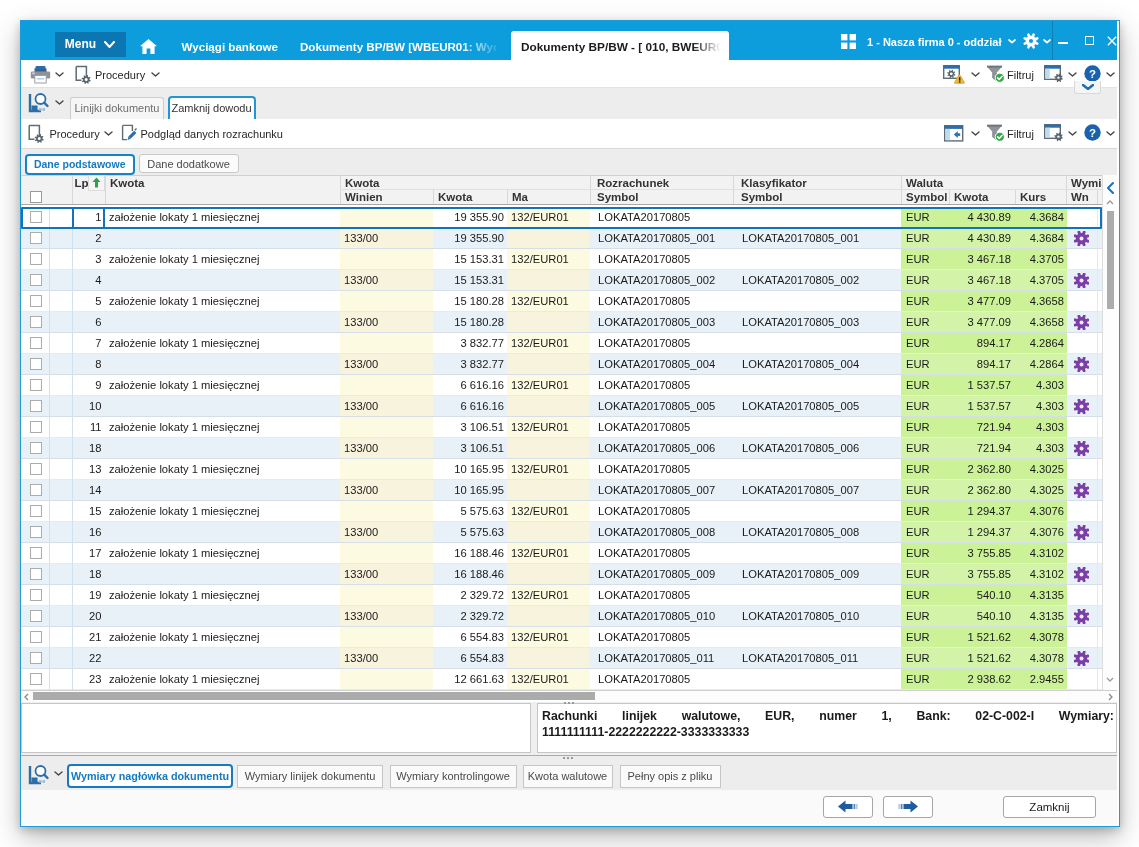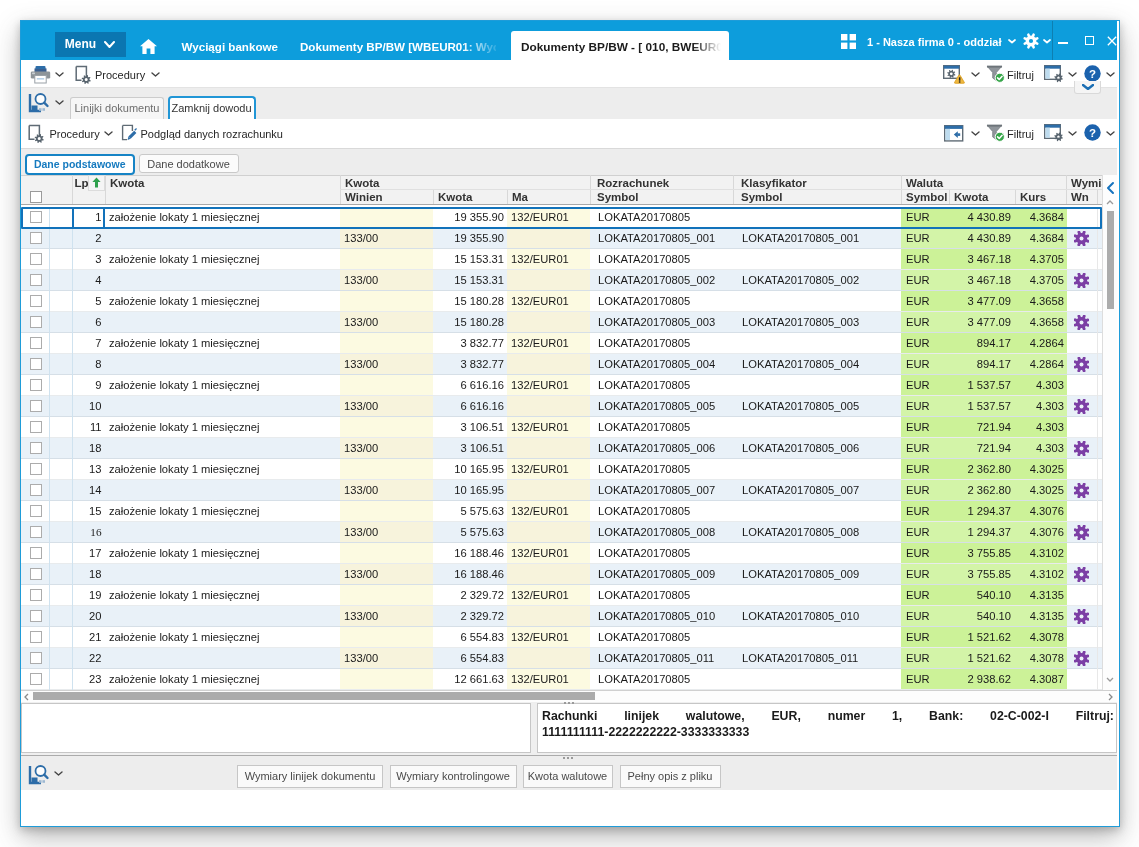--- a/index.html
+++ b/index.html
@@ -629,21 +629,21 @@
 <div class="cell" style="left:880px;top:0;width:166px;background:#CCF298;"></div>
 <div class="cell" style="left:885px;top:0;width:40px;">EUR</div>
 <div class="cell num" style="left:920px;top:0;width:70px;">1 294.37</div>
 <div class="cell num" style="left:995px;top:0;width:48px;">4.3076</div>
 </div>
 <div class="row" style="top:347px;background:#E9F1F8;border-bottom:1px solid rgba(130,145,155,0.18);">
 <div class="cbx" style="left:9px;top:4px;border-color:#ACACAC;"></div>
 <div class="abs" style="left:28px;top:0;width:1px;height:21px;background:#CFE2EF;"></div>
 <div class="abs" style="left:51px;top:0;width:1px;height:21px;background:#CFE2EF;"></div>
 <div class="abs" style="left:1076px;top:0;width:1px;height:21px;background:#E8E8E8;"></div>
-<div class="cell num" style="left:51px;top:0;width:29.5px;font-family:Liberation Serif, serif;">16</div>
+<div class="cell num" style="left:51px;top:0;width:29.5px;">16</div>
 <div class="cell" style="left:319px;top:0;width:93px;background:#F7F3DC;padding-left:4px;">133/00</div>
 <div class="cell num" style="left:412px;top:0;width:71px;">5 575.63</div>
 <div class="cell" style="left:486px;top:0;width:83px;background:#F7F3DC;padding-left:4px;"></div>
 <div class="cell" style="left:577px;top:0;width:140px;">LOKATA20170805_008</div>
 <div class="cell" style="left:721px;top:0;width:160px;">LOKATA20170805_008</div>
 <div class="cell" style="left:880px;top:0;width:166px;background:#D3F4A8;"></div>
 <div class="cell" style="left:885px;top:0;width:40px;">EUR</div>
 <div class="cell num" style="left:920px;top:0;width:70px;">1 294.37</div>
 <div class="cell num" style="left:995px;top:0;width:48px;">4.3076</div>
 <div class="abs" style="left:1053px;top:3px;">
@@ -806,21 +806,21 @@
 <div class="abs" style="left:1076px;top:0;width:1px;height:21px;background:#E8E8E8;"></div>
 <div class="cell num" style="left:51px;top:0;width:29.5px;">23</div>
 <div class="cell" style="left:88px;top:0;width:230px;">założenie lokaty 1 miesięcznej</div>
 <div class="cell" style="left:319px;top:0;width:93px;background:#FCFAE1;padding-left:4px;"></div>
 <div class="cell num" style="left:412px;top:0;width:71px;">12 661.63</div>
 <div class="cell" style="left:486px;top:0;width:83px;background:#FCFAE1;padding-left:4px;">132/EUR01</div>
 <div class="cell" style="left:577px;top:0;width:140px;">LOKATA20170805</div>
 <div class="cell" style="left:880px;top:0;width:166px;background:#CCF298;"></div>
 <div class="cell" style="left:885px;top:0;width:40px;">EUR</div>
 <div class="cell num" style="left:920px;top:0;width:70px;">2 938.62</div>
-<div class="cell num" style="left:995px;top:0;width:48px;">4.3087</div>
+<div class="cell num" style="left:995px;top:0;width:48px;">2.9455</div>
 </div>
 <div class="abs" style="left:0;top:32px;width:1081px;height:22px;border:2px solid #1272BA;border-radius:1px;pointer-events:none;"></div>
 <div class="abs" style="left:51px;top:32px;width:33px;height:22px;border:2px solid #1272BA;pointer-events:none;"></div>
 </div>
 <div class="abs" style="left:1081px;top:153.5px;width:15px;height:515px;background:#FDFDFD;border-left:1px solid #DDDDDD;">
 <svg class="abs" style="left:2px;top:6px;" width="11" height="14" viewBox="0 0 11 14">
           <path d="M8 2 L3 7 L8 12" stroke="#1673BE" stroke-width="2" fill="none" stroke-linecap="round" stroke-linejoin="round"></path>
         </svg>
 <svg class="abs" style="left:3px;top:24px;" width="8" height="7" viewBox="0 0 8 7">
           <path d="M1 5 L4 2 L7 5" stroke="#9a9a9a" stroke-width="1.3" fill="none"></path>
@@ -849,43 +849,63 @@
         </div>
 <div class="abs" style="left:521px;top:6.5px;width:572px;font-size:12.3px;font-weight:bold;color:#1a1a1a;display:flex;justify-content:space-between;">
           <span>Rachunki</span>
           <span>linijek</span>
           <span>walutowe,</span>
           <span>EUR,</span>
           <span>numer</span>
           <span>1,</span>
           <span>Bank:</span>
           <span>02-C-002-I</span>
-          <span>Filtruj:</span>
+          <span>Wymiary:</span>
         </div>
 <div class="abs" style="left:521px;top:23px;font-size:12.3px;font-weight:bold;color:#1a1a1a;">1111111111-2222222222-3333333333</div>
 </div>
 <div class="abs" style="left:0;top:733.5px;width:1096px;height:35px;background:#EDEDED;border-top:1px solid #ABABAB;">
 <div class="ibtn" style="left:7px;top:8px;">
           <svg width="22" height="22" viewBox="0 0 22 22">
 <path d="M2 2 V19 H13" fill="none" stroke="#2d6da8" stroke-width="2.4"></path>
 <rect x="3.5" y="13.5" width="6" height="5" fill="#2d6da8"></rect>
 <rect x="11" y="16.2" width="2.6" height="2.6" fill="#9db8d2"></rect>
 <rect x="14.4" y="16.2" width="2.6" height="2.6" fill="#9db8d2"></rect>
 <circle cx="12.5" cy="7" r="5" fill="rgba(255,255,255,0.85)" stroke="#2d6da8" stroke-width="1.8"></circle>
 <path d="M16.2 10.7 L19.5 14" stroke="#2d6da8" stroke-width="2.4" stroke-linecap="round"></path>
 </svg>
         </div>
 <div class="ibtn" style="left:33px;top:15px;">
           <svg width="9" height="5" viewBox="0 0 9 5">
             <path d="M1 1 L4.5 4 L8 1" fill="none" stroke="#444444" stroke-width="1.4" stroke-linecap="round" stroke-linejoin="round"></path>
           </svg>
         </div>
+<div class="abs" style="left:46px;top:8px;width:166px;height:24px;background:#fff;border:2px solid #1779BE;border-radius:4px;color:#157ABF;font-size:10.8px;font-weight:bold;white-space:nowrap;display:flex;align-items:center;justify-content:center;">Wymiary nagłówka dokumentu</div>
 <div class="abs" style="left:216px;top:9px;width:146px;height:23px;background:#FAFAFA;border:1px solid #C6C6C6;color:#4a4a4a;font-size:11px;white-space:nowrap;display:flex;align-items:center;justify-content:center;">Wymiary linijek dokumentu</div>
 <div class="abs" style="left:368.5px;top:9px;width:127px;height:23px;background:#FAFAFA;border:1px solid #C6C6C6;color:#4a4a4a;font-size:11px;white-space:nowrap;display:flex;align-items:center;justify-content:center;">Wymiary kontrolingowe</div>
 <div class="abs" style="left:501.5px;top:9px;width:90px;height:23px;background:#FAFAFA;border:1px solid #C6C6C6;color:#4a4a4a;font-size:11px;white-space:nowrap;display:flex;align-items:center;justify-content:center;">Kwota walutowe</div>
 <div class="abs" style="left:598.5px;top:9px;width:101px;height:23px;background:#FAFAFA;border:1px solid #C6C6C6;color:#4a4a4a;font-size:11px;white-space:nowrap;display:flex;align-items:center;justify-content:center;">Pełny opis z pliku</div>
 <div class="abs" style="left:542px;top:1.5px;width:12px;height:3px;display:flex;gap:2px;">
           <div style="width:2px;height:2px;background:#9a9a9a;"></div>
           <div style="width:2px;height:2px;background:#9a9a9a;"></div>
           <div style="width:2px;height:2px;background:#9a9a9a;"></div>
         </div>
 </div>
+<div class="abs" style="left:0;top:768.5px;width:1096px;height:34.5px;background:#FAFAFA;">
+<div class="abs" style="left:802px;top:6px;width:50px;height:22px;background:#fff;border:1px solid #A6A6A6;border-radius:3px;display:flex;align-items:center;justify-content:center;">
+          <svg width="22" height="13" viewBox="0 0 22 13">
+<path d="M8.5 0.5 L8.5 12.5 L1 6.5 Z" fill="#1F5C9E"></path>
+<rect x="8" y="4" width="7.5" height="5" fill="#1F5C9E"></rect>
+<rect x="16.5" y="4" width="1.8" height="5" fill="#1F5C9E" opacity="0.75"></rect>
+<rect x="19.3" y="4" width="1.2" height="5" fill="#1F5C9E" opacity="0.45"></rect>
+</svg>
+        </div>
+<div class="abs" style="left:862px;top:6px;width:50px;height:22px;background:#fff;border:1px solid #A6A6A6;border-radius:3px;display:flex;align-items:center;justify-content:center;">
+          <svg width="22" height="13" viewBox="0 0 22 13">
+<path d="M13.5 0.5 L13.5 12.5 L21 6.5 Z" fill="#1F5C9E"></path>
+<rect x="6.5" y="4" width="7.5" height="5" fill="#1F5C9E"></rect>
+<rect x="3.7" y="4" width="1.8" height="5" fill="#1F5C9E" opacity="0.75"></rect>
+<rect x="1.5" y="4" width="1.2" height="5" fill="#1F5C9E" opacity="0.45"></rect>
+</svg>
+        </div>
+<div class="abs" style="left:982px;top:6px;width:93px;height:22px;background:#fff;border:1px solid #A6A6A6;border-radius:3px;color:#1a1a1a;font-size:11.5px;display:flex;align-items:center;justify-content:center;">Zamknij</div>
+</div>
 </div>
   </div>
 </body></html>

